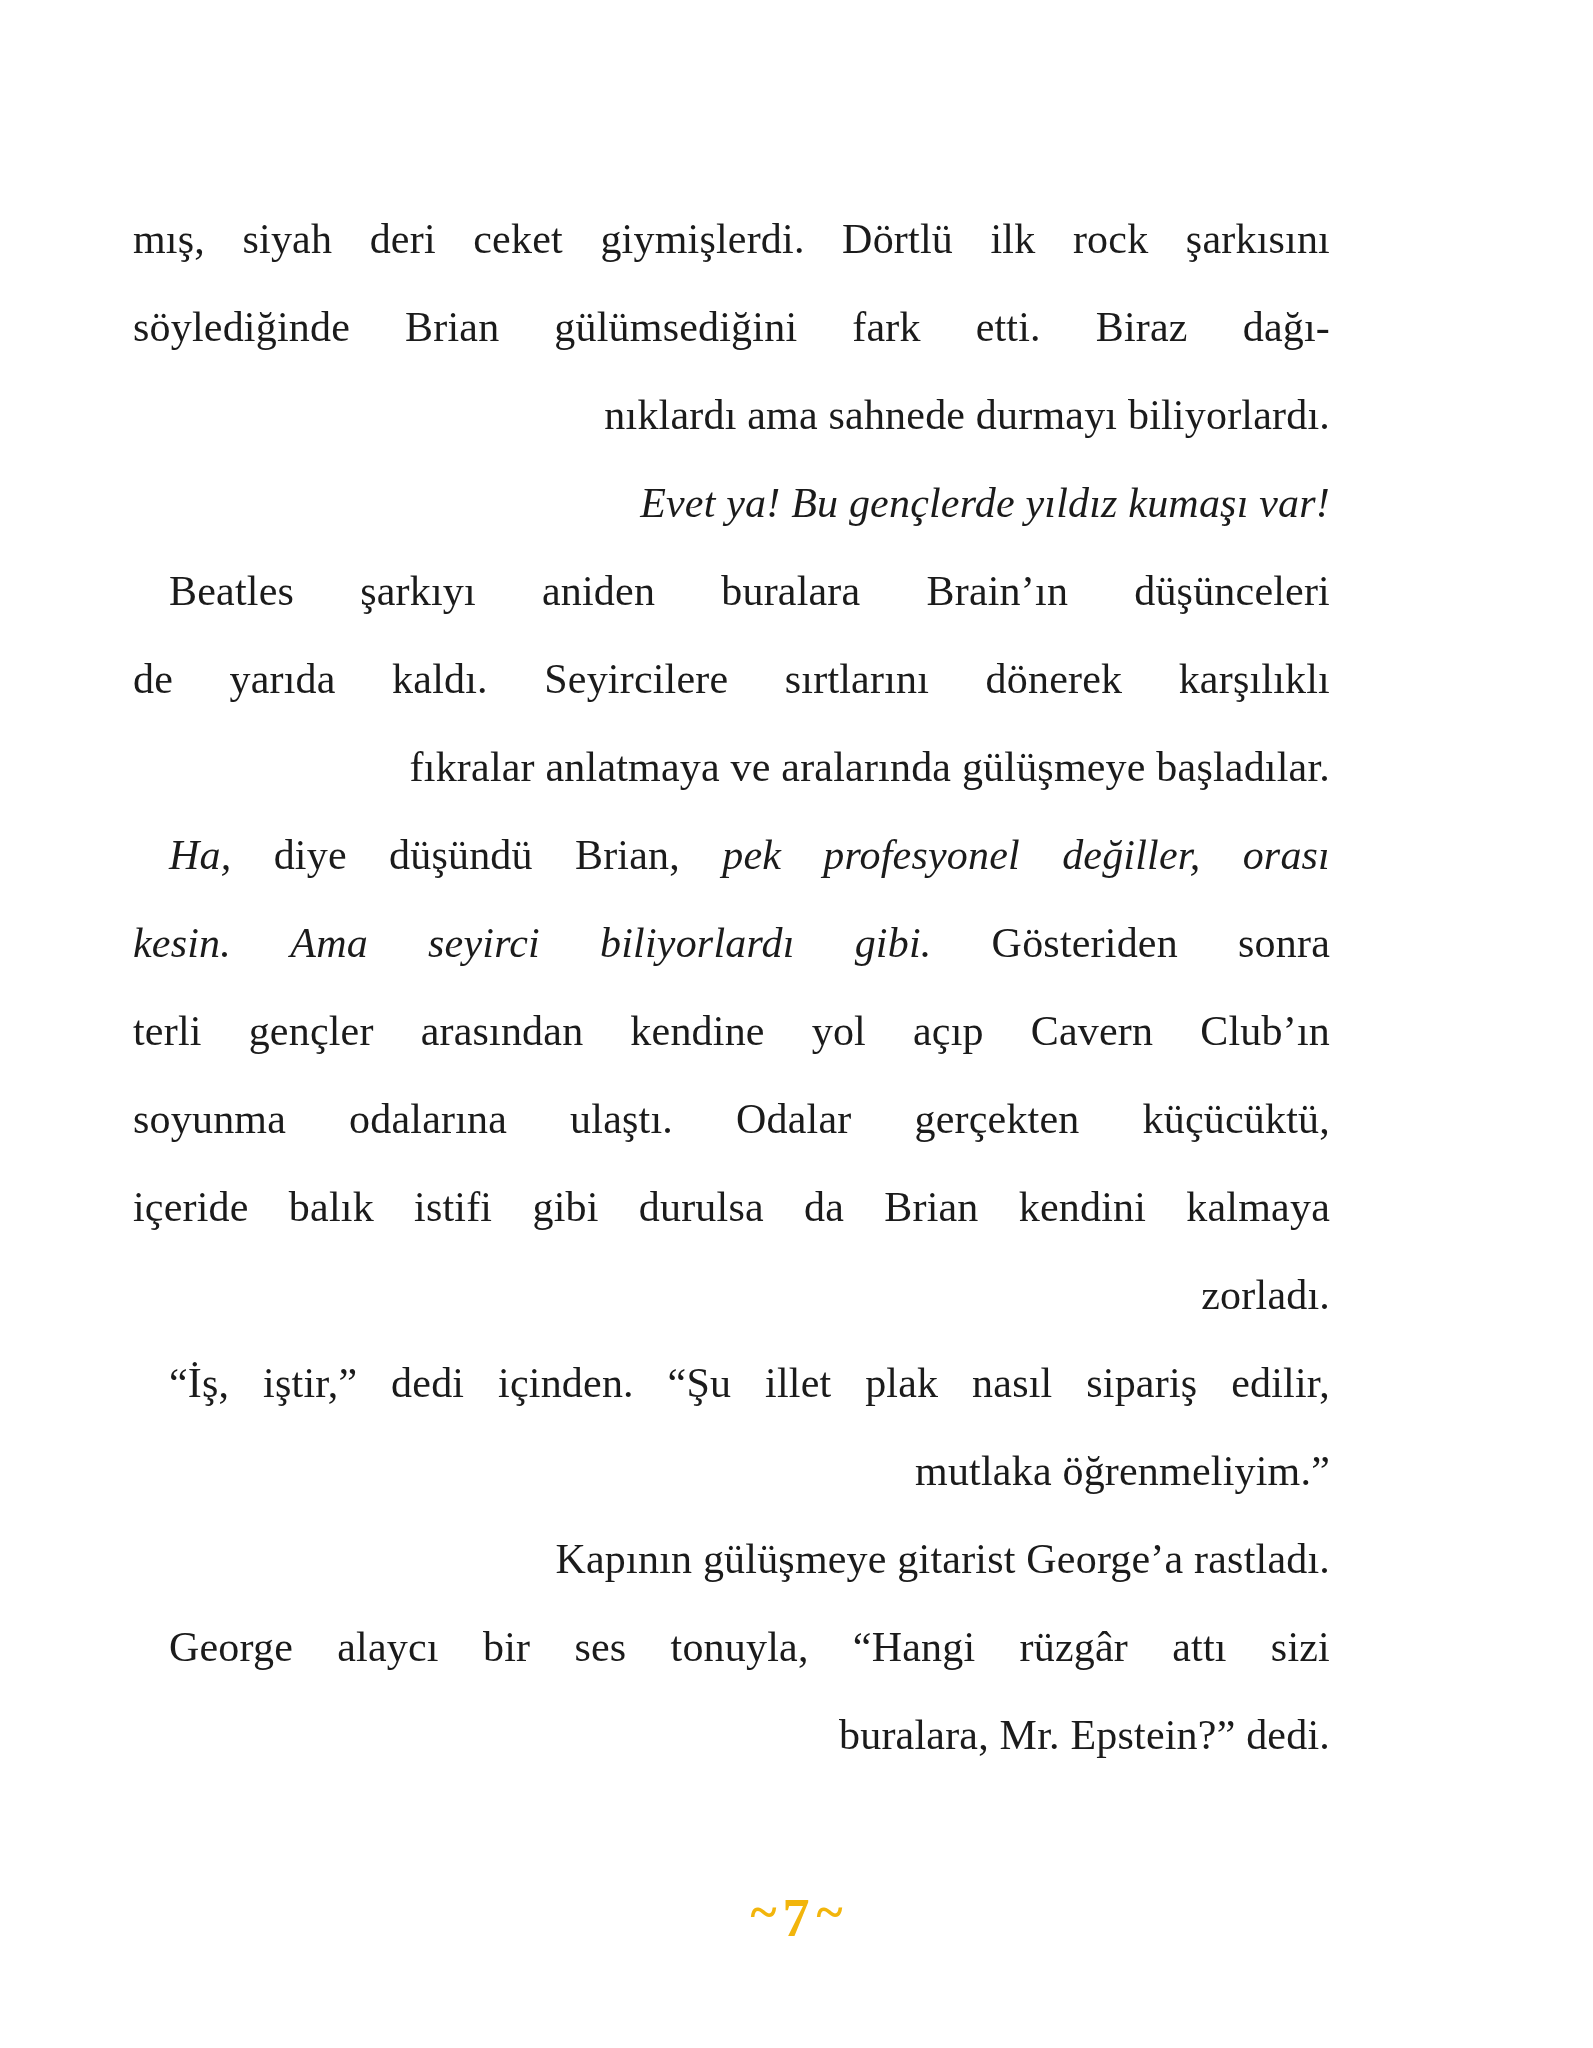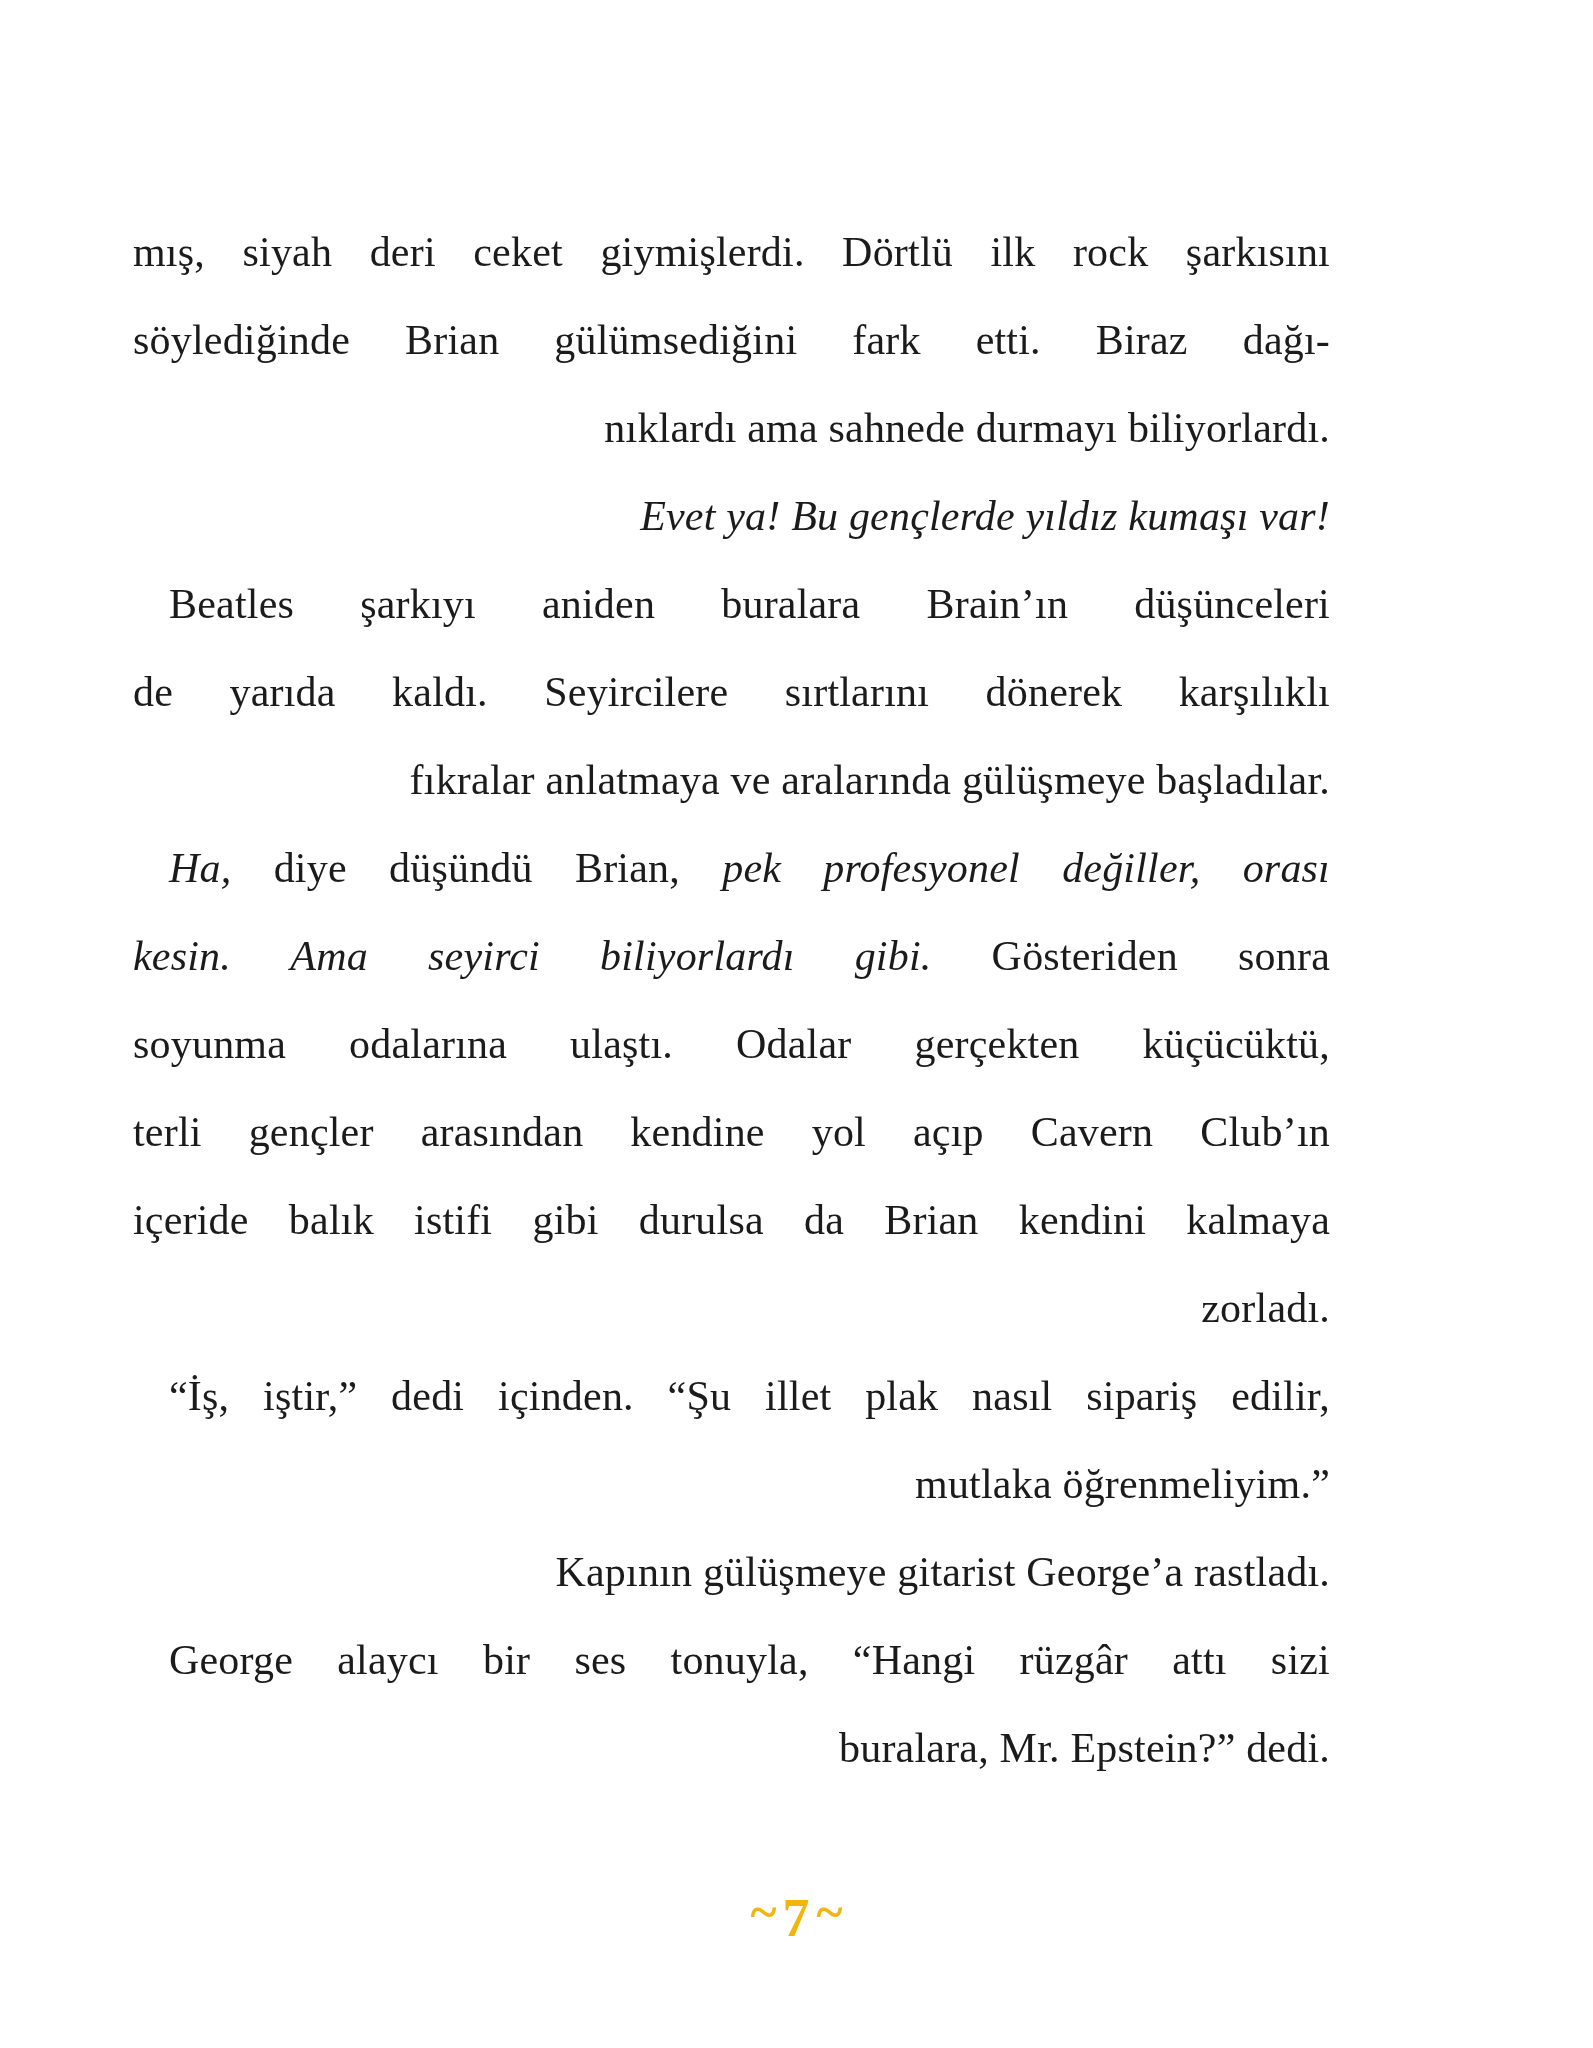--- a/index.html
+++ b/index.html
@@ -11,21 +11,21 @@
     position: relative;
     width: 1593px;
     height: 2048px;
     background: #ffffff;
     overflow: hidden;
     font-family: "Liberation Serif", "DejaVu Serif", serif;
   }
   .text-block {
     position: absolute;
     left: 133px;
-    top: 208px;
+    top: 195px;
     width: 1197px;
     font-size: 42px;
     line-height: 88px;
     color: #1b1b1b;
     letter-spacing: 0.2px;
   }
   .line {
     height: 88px;
     white-space: normal;
     text-align: right;
@@ -68,22 +68,22 @@
   <div class="text-block" style="color: rgb(27, 27, 27);">
       <div class="line justify"><span class="seg-r">mış, siyah deri ceket giymişlerdi. Dörtlü ilk rock şarkısını</span></div>
       <div class="line justify"><span class="seg-r">söylediğinde Brian gülümsediğini fark etti. Biraz dağı-</span></div>
       <div class="line"><span class="seg-r">nıklardı ama sahnede durmayı biliyorlardı.</span></div>
       <div class="line indent"><span class="seg-i">Evet ya! Bu gençlerde yıldız kumaşı var!</span></div>
       <div class="line justify indent"><span class="seg-r">Beatles şarkıyı aniden buralara Brain’ın düşünceleri</span></div>
       <div class="line justify"><span class="seg-r">de yarıda kaldı. Seyircilere sırtlarını dönerek karşılıklı</span></div>
       <div class="line"><span class="seg-r">fıkralar anlatmaya ve aralarında gülüşmeye başladılar.</span></div>
       <div class="line justify indent"><span class="seg-i">Ha,</span><span class="seg-r"> diye düşündü Brian, </span><span class="seg-i">pek profesyonel değiller, orası</span></div>
       <div class="line justify"><span class="seg-i">kesin. Ama seyirci biliyorlardı gibi.</span><span class="seg-r"> Gösteriden sonra</span></div>
+      <div class="line justify"><span class="seg-r">terli gençler arasından kendine yol açıp Cavern Club’ın</span></div>
       <div class="line justify"><span class="seg-r">soyunma odalarına ulaştı. Odalar gerçekten küçücüktü,</span></div>
-      <div class="line justify"><span class="seg-r">terli gençler arasından kendine yol açıp Cavern Club’ın</span></div>
       <div class="line justify"><span class="seg-r">içeride balık istifi gibi durulsa da Brian kendini kalmaya</span></div>
       <div class="line"><span class="seg-r">zorladı.</span></div>
       <div class="line justify indent"><span class="seg-r">“İş, iştir,” dedi içinden. “Şu illet plak nasıl sipariş edilir,</span></div>
       <div class="line"><span class="seg-r">mutlaka öğrenmeliyim.”</span></div>
       <div class="line indent"><span class="seg-r">Kapının gülüşmeye gitarist George’a rastladı.</span></div>
       <div class="line justify indent"><span class="seg-r">George alaycı bir ses tonuyla, “Hangi rüzgâr attı sizi</span></div>
       <div class="line"><span class="seg-r">buralara, Mr. Epstein?” dedi.</span></div>
     </div>
 
   <div class="folio" style="color: rgb(242, 181, 12);">

